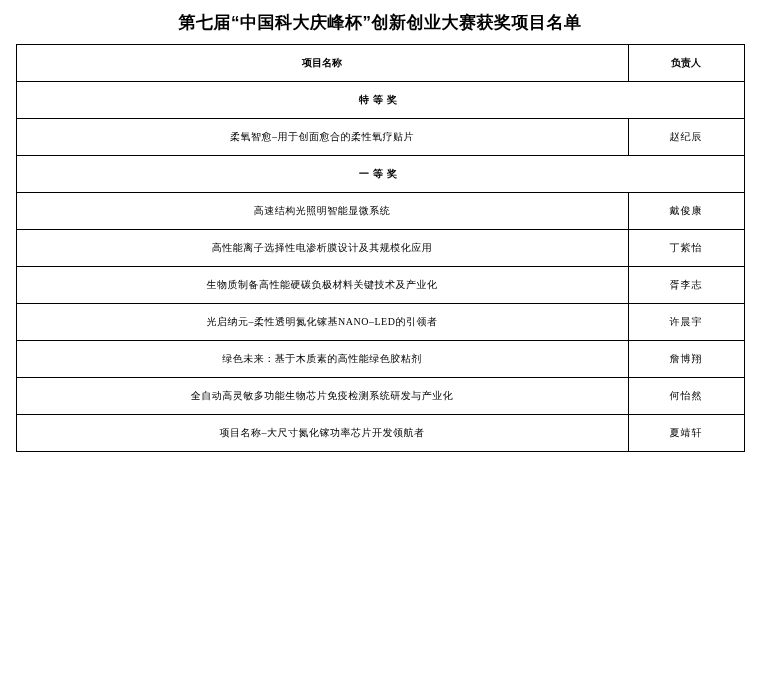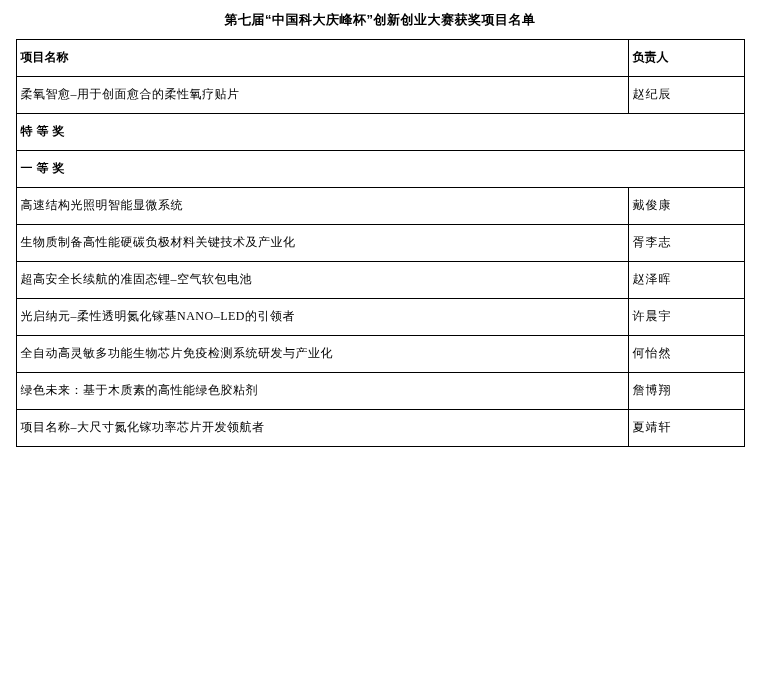--- a/index.html
+++ b/index.html
@@ -16,37 +16,38 @@
   }
   .page {
     width: 760px;
     height: 689px;
     box-sizing: border-box;
     padding: 0;
     position: relative;
   }
   .doc-title {
     text-align: center;
-    font-size: 13px;
+    font-size: 17px;
     font-weight: bold;
     letter-spacing: 0.5px;
     padding: 12px 10px 10px 10px;
     line-height: 1.3;
     font-family: "Liberation Sans", "DejaVu Sans", sans-serif;
   }
   table.award-table {
     border-collapse: collapse;
     width: 728px;
     margin: 0 auto;
     table-layout: fixed;
   }
   table.award-table td {
     border: 1px solid #000000;
+    text-align: center;
     vertical-align: middle;
-    font-size: 12px;
+    font-size: 10px;
     height: 32px;
     padding: 2px 4px;
     font-family: "Liberation Serif", "DejaVu Serif", serif;
   }
   .col-project { width: 612px; }
   .col-leader  { width: 116px; }
 
   .header-cell {
     font-weight: bold;
     font-size: 16.5px;
@@ -74,52 +75,52 @@
     <colgroup>
       <col class="col-project">
       <col class="col-leader">
     </colgroup>
     <tbody id="table-body">
       <tr>
         <td class="header-cell">项目名称</td>
         <td class="header-cell">负责人</td>
       </tr>
     <tr>
+          <td class="group-cell" colspan="2">特等奖</td>
+        </tr>
+        <tr>
           <td class="project-cell">柔氧智愈–用于创面愈合的柔性氧疗贴片</td>
           <td class="leader-cell">赵纪辰</td>
-        </tr>
-        <tr>
-          <td class="group-cell" colspan="2">特等奖</td>
         </tr>
         <tr>
           <td class="group-cell" colspan="2">一等奖</td>
         </tr>
         <tr>
           <td class="project-cell">高速结构光照明智能显微系统</td>
           <td class="leader-cell">戴俊康</td>
         </tr>
         <tr>
+          <td class="project-cell">高性能离子选择性电渗析膜设计及其规模化应用</td>
+          <td class="leader-cell">丁紫怡</td>
+        </tr>
+        <tr>
           <td class="project-cell">生物质制备高性能硬碳负极材料关键技术及产业化</td>
           <td class="leader-cell">胥李志</td>
-        </tr>
-        <tr>
-          <td class="project-cell">超高安全长续航的准固态锂–空气软包电池</td>
-          <td class="leader-cell">赵泽晖</td>
         </tr>
         <tr>
           <td class="project-cell">光启纳元–柔性透明氮化镓基NANO–LED的引领者</td>
           <td class="leader-cell">许晨宇</td>
         </tr>
         <tr>
+          <td class="project-cell">绿色未来：基于木质素的高性能绿色胶粘剂</td>
+          <td class="leader-cell">詹博翔</td>
+        </tr>
+        <tr>
           <td class="project-cell">全自动高灵敏多功能生物芯片免疫检测系统研发与产业化</td>
           <td class="leader-cell">何怡然</td>
-        </tr>
-        <tr>
-          <td class="project-cell">绿色未来：基于木质素的高性能绿色胶粘剂</td>
-          <td class="leader-cell">詹博翔</td>
         </tr>
         <tr>
           <td class="project-cell">项目名称–大尺寸氮化镓功率芯片开发领航者</td>
           <td class="leader-cell">夏靖轩</td>
         </tr>
       </tbody>
   </table>
 
 </div>
 

